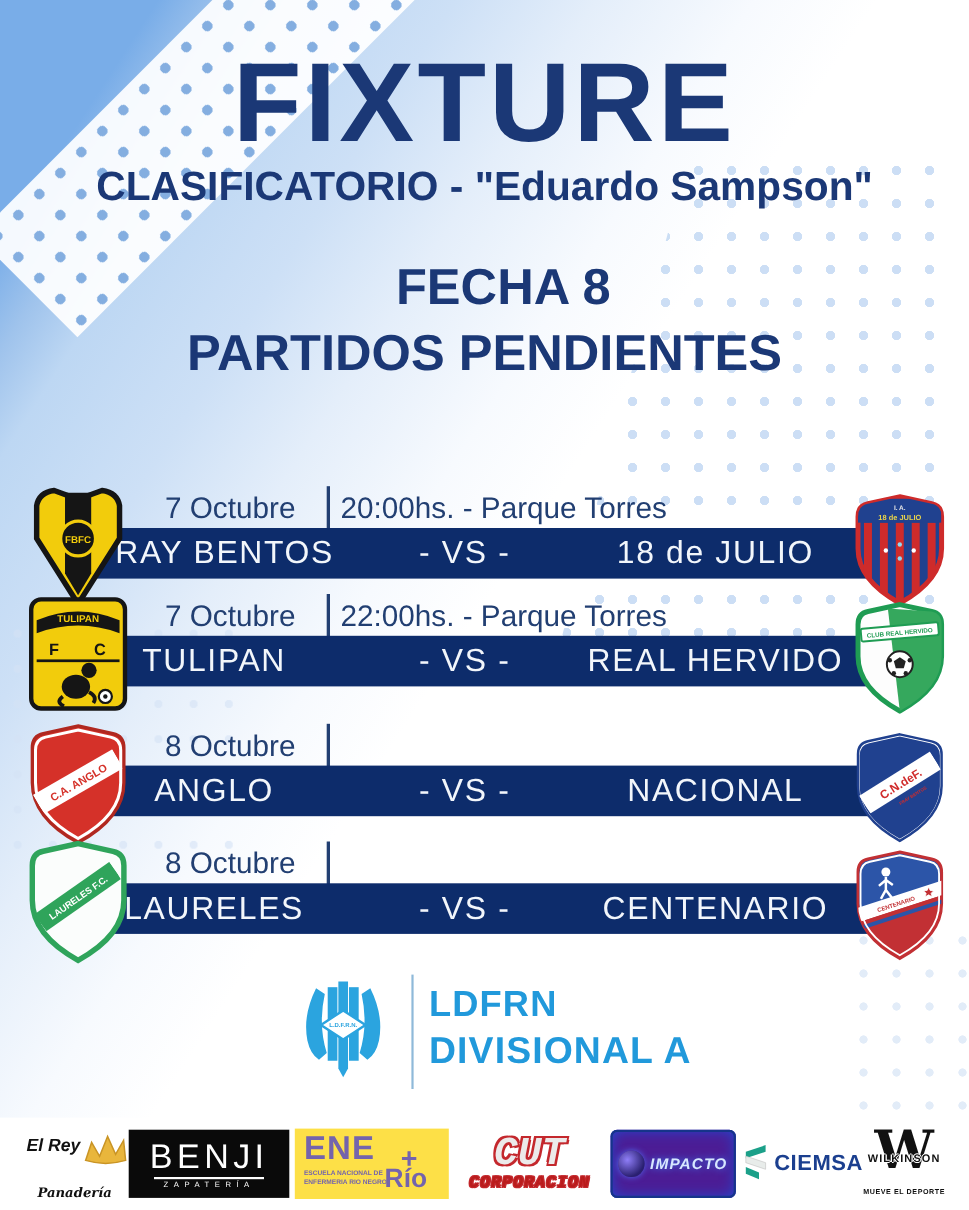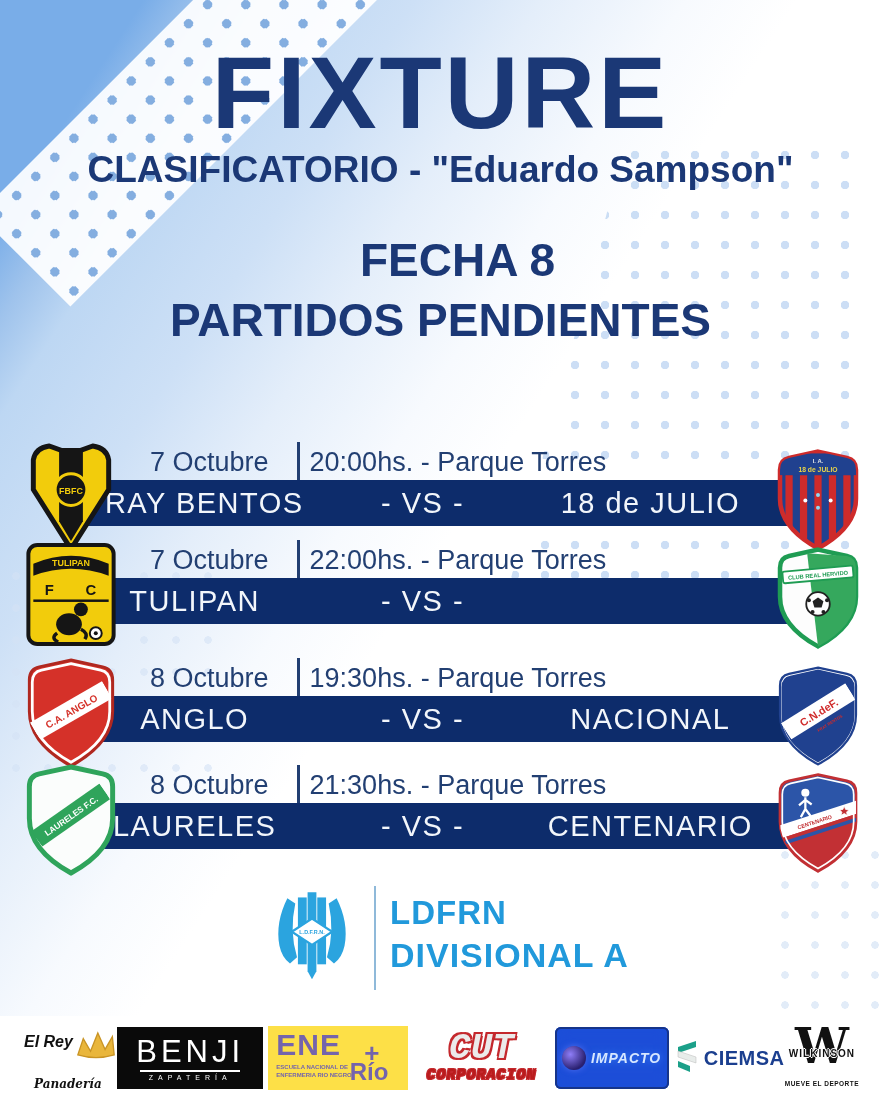--- a/index.html
+++ b/index.html
@@ -72,21 +72,21 @@
   .sp-ene{position:relative;width:140px;height:64px;background:#fde047;color:#7464AC;}
   .sp-ene .n1{position:absolute;left:8px;top:2px;font-size:30px;font-weight:800;letter-spacing:1px;}
   .sp-ene .plus{position:absolute;left:96px;top:12px;font-size:26px;font-weight:800;}
   .sp-ene .tiny{position:absolute;left:8px;top:38px;font-size:6px;font-weight:700;line-height:1.3;}
   .sp-ene .rio{position:absolute;right:20px;bottom:4px;font-size:24px;font-weight:800;}
   .sp-cut{width:136px;text-align:center;font-style:italic;font-weight:900;font-family:Liberation Mono, monospace;}
   .sp-cut .n1{font-size:36px;line-height:.95;color:#ECEAEA;
     text-shadow:-2px -2px 0 #C4282D,2px -2px 0 #C4282D,-2px 2px 0 #C4282D,2px 2px 0 #C4282D;}
   .sp-cut .n2{font-size:15px;color:#b91c1c;letter-spacing:1px;
     text-shadow:-1px -1px 0 #C4282D,1px -1px 0 #C4282D,-1px 1px 0 #C4282D,1px 1px 0 #C4282D;}
-  .sp-impacto{position:relative;width:114px;height:62px;background:#1d4ed8;border-radius:6px;
+  .sp-impacto{position:relative;width:114px;height:62px;background:#4c1d95;border-radius:6px;
     box-shadow:inset 0 0 0 2px #16348a, inset 0 0 14px #1b4fd8;display:flex;align-items:center;justify-content:center;gap:5px;}
   .sp-impacto .orb{width:24px;height:24px;border-radius:50%;background:radial-gradient(circle at 35% 35%,#8f7ef8,#2a2070 70%);box-shadow:0 0 6px #4f6df0;}
   .sp-impacto .n1{font-size:14px;font-style:italic;font-weight:900;color:#D7E7FF;letter-spacing:1px;text-shadow:0 0 7px #3B82F6;}
   .sp-ciemsa{display:flex;align-items:center;gap:6px;width:104px;}
   .sp-ciemsa .n1{font-size:20px;font-weight:800;color:#1B3F8F;letter-spacing:.5px;}
   .sp-wilk{position:relative;width:78px;height:68px;text-align:center;color:#111;}
   .sp-wilk .w{position:absolute;left:0;width:100%;top:-6px;font-family:"DejaVu Serif",serif;font-size:48px;font-weight:700;}
   .sp-wilk .n1{position:absolute;left:0;width:100%;top:24px;font-size:10px;font-weight:800;letter-spacing:1px;
     text-shadow:-1px 0 0 #fff,1px 0 0 #fff,0 -1px 0 #fff,0 1px 0 #fff;}
   .sp-wilk .n2{position:absolute;left:0;width:100%;top:56px;font-size:6.5px;font-weight:700;letter-spacing:.5px;}
@@ -155,20 +155,21 @@
 
   <div class="match m2">
     <div class="date-row">
       <span>7 Octubre</span>
       <span class="time-divider"></span>
       <span>22:00hs. - Parque Torres</span>
     </div>
     <div class="bar">
       <span>TULIPAN</span>
       <span>- VS -</span>
+      <span>REAL HERVIDO</span>
     </div>
     <div class="crest-left">
       <svg viewBox="0 0 100 115">
         <rect x="7" y="7" width="86" height="100" rx="9" fill="#F2CC0C" stroke="#151515" stroke-width="4"></rect>
         <path d="M12 26 Q50 10 88 26 L88 38 Q50 24 12 38 Z" fill="#151515"></path>
         <text x="50" y="28" font-size="9" font-weight="bold" fill="#F2CC0C" text-anchor="middle">TULIPAN</text>
         <text x="28" y="58" font-size="15" font-weight="900" fill="#151515" text-anchor="middle">F</text>
         <text x="70" y="58" font-size="15" font-weight="900" fill="#151515" text-anchor="middle">C</text>
         <rect x="12" y="62" width="76" height="2.5" fill="#151515"></rect>
         <circle cx="60" cy="72" r="7" fill="#151515"></circle>
@@ -193,21 +194,20 @@
         <circle cx="44" cy="73" r="2.2" fill="#222222"></circle>
         <circle cx="56" cy="73" r="2.2" fill="#222222"></circle>
       </svg>
     </div>
   </div>
 
   <div class="match m3">
     <div class="date-row">
       <span>8 Octubre</span>
       <span class="time-divider"></span>
-      <span>19:30hs. - Parque Torres</span>
     </div>
     <div class="bar">
       <span>ANGLO</span>
       <span>- VS -</span>
       <span>NACIONAL</span>
     </div>
     <div class="crest-left">
       <svg viewBox="0 0 100 115">
         <path d="M50 4 L82 11 Q92 13 92 24 L92 56 Q92 88 50 111 Q8 88 8 56 L8 24 Q8 13 18 11 Z" fill="#D53129" stroke="#B02820" stroke-width="3"></path>
         <path d="M50 4 L82 11 Q92 13 92 24 L92 56 Q92 88 50 111 Q8 88 8 56 L8 24 Q8 13 18 11 Z" fill="none" stroke="#FFFFFF" stroke-width="3" transform="translate(3.5,4) scale(0.93)"></path>
@@ -237,21 +237,20 @@
           <text x="54" y="72" font-size="4.5" font-weight="700" fill="#D02B2B" text-anchor="middle">FRAY BENTOS</text>
         </g>
       </svg>
     </div>
   </div>
 
   <div class="match m4">
     <div class="date-row">
       <span>8 Octubre</span>
       <span class="time-divider"></span>
-      <span>21:30hs. - Parque Torres</span>
     </div>
     <div class="bar">
       <span>LAURELES</span>
       <span>- VS -</span>
       <span>CENTENARIO</span>
     </div>
     <div class="crest-left">
       <svg viewBox="0 0 100 115">
         <path d="M50 4 L82 11 Q92 13 92 24 L92 56 Q92 88 50 111 Q8 88 8 56 L8 24 Q8 13 18 11 Z" fill="#FBFDFC" stroke="#2FA45B" stroke-width="5"></path>
         <defs>

